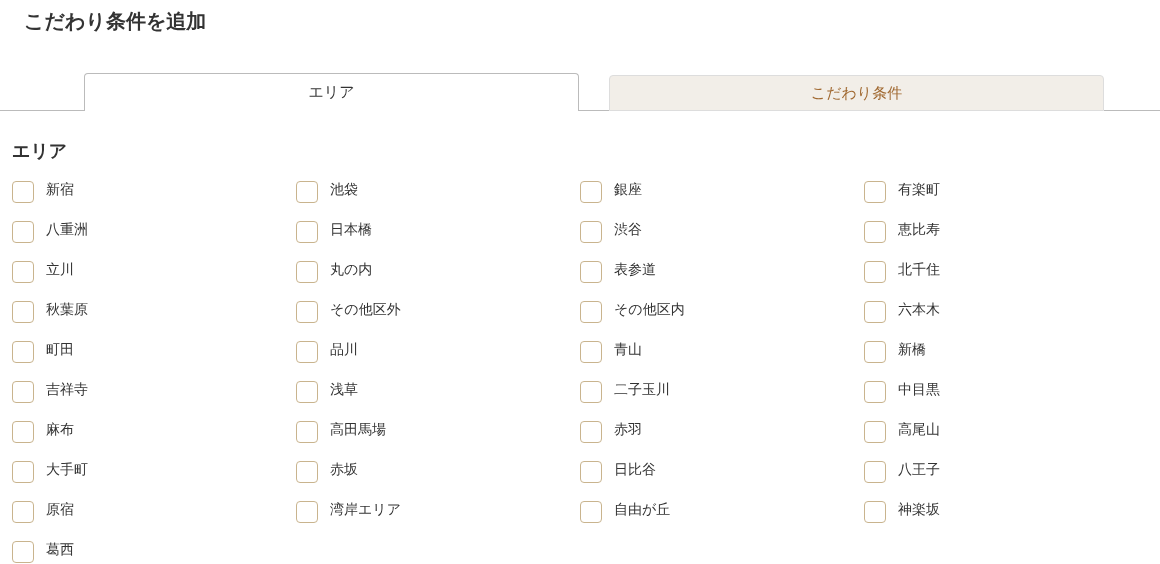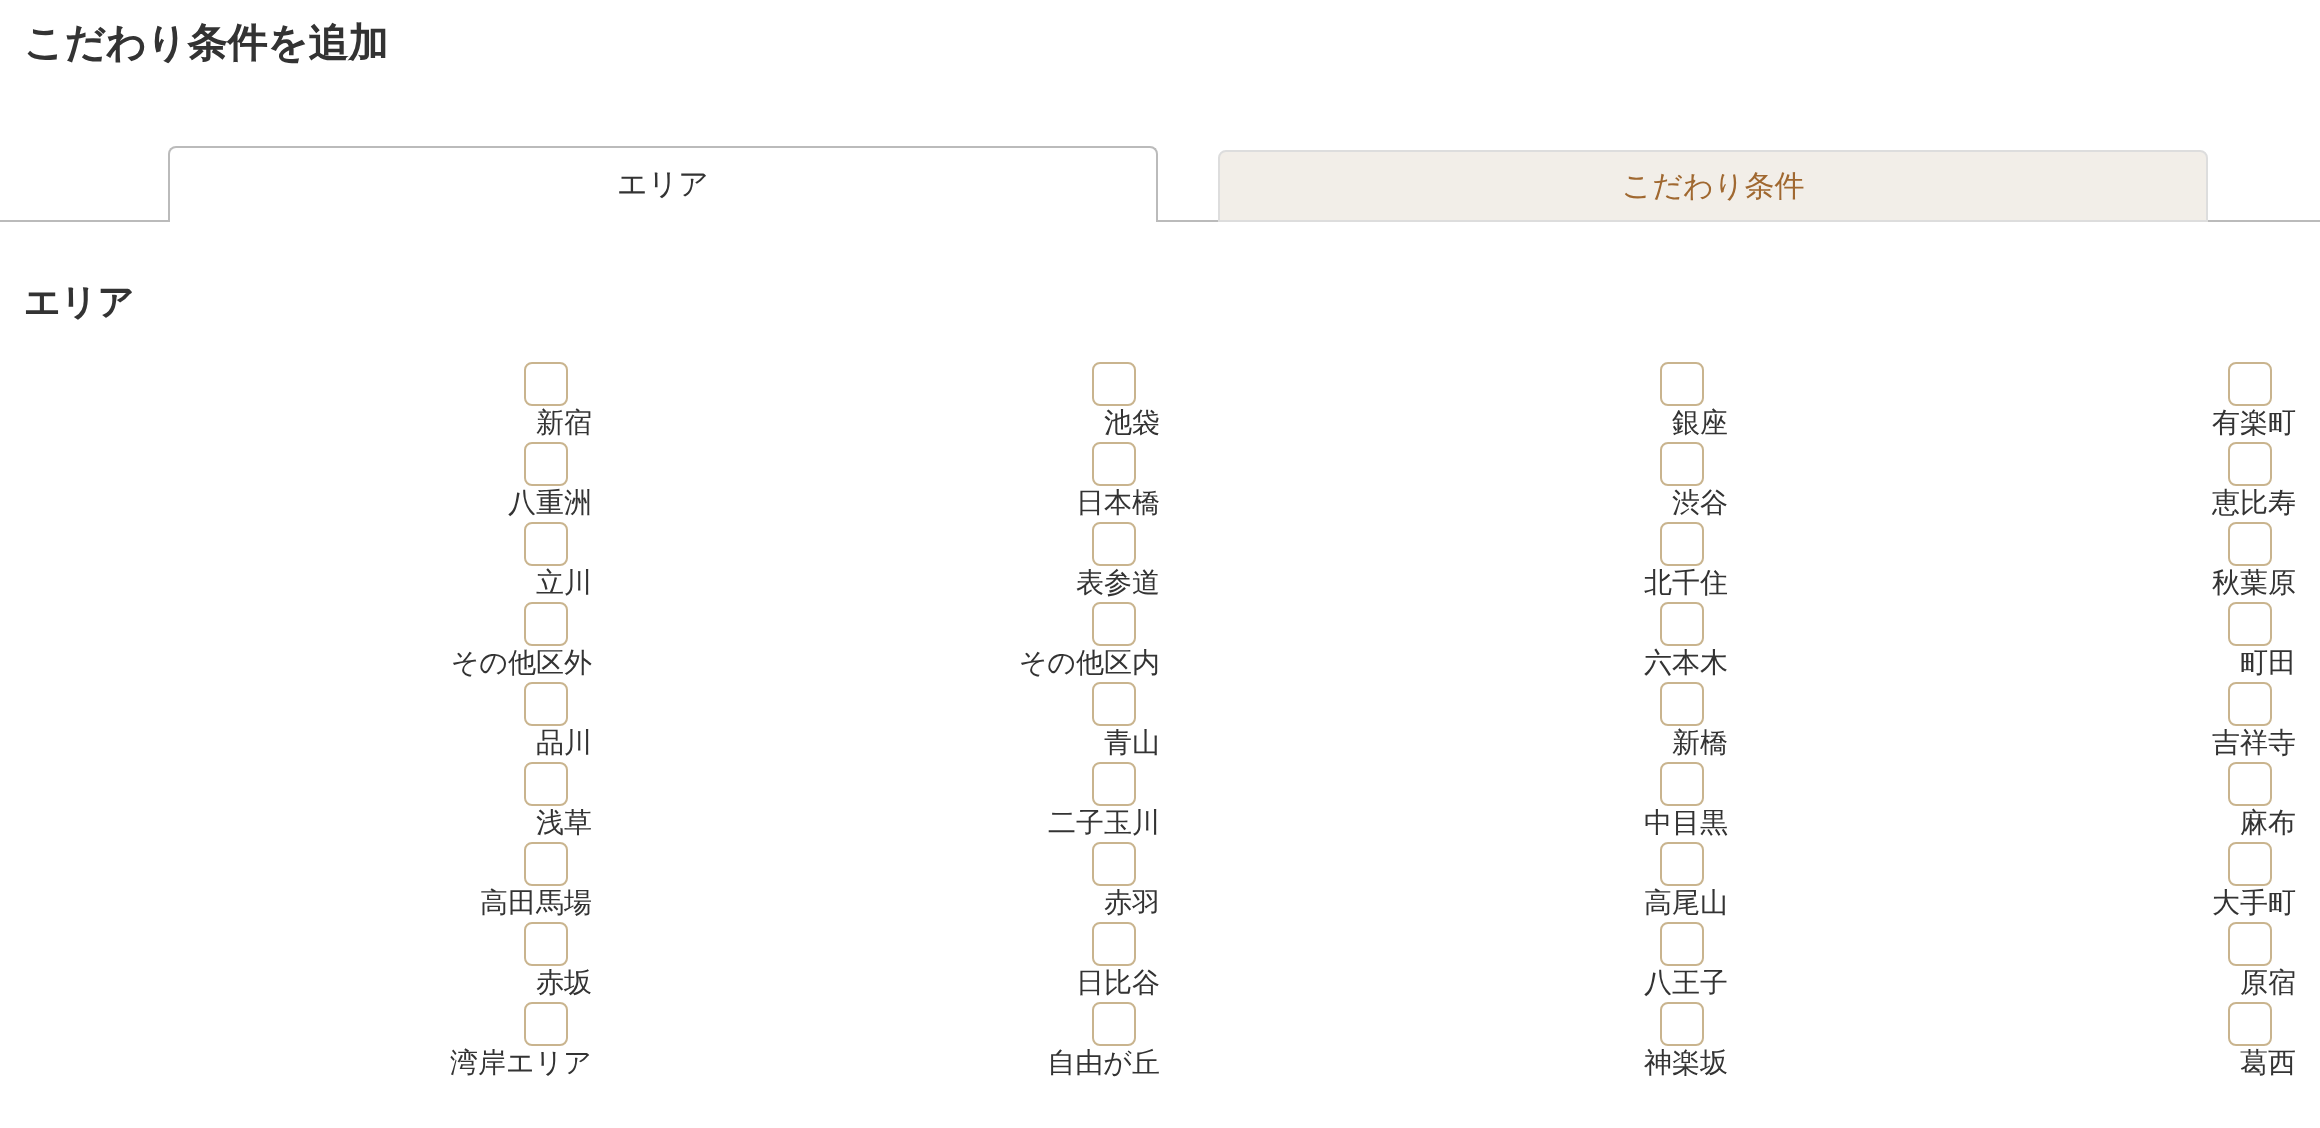--- a/index.html
+++ b/index.html
@@ -12,20 +12,21 @@
       font-size: 14px;
       color: #333;
       background: #fff;
       width: 1160px;
     }
     .page-title {
       font-size: 20px;
       font-weight: bold;
       color: #333;
       padding: 8px 12px;
+      margin-left: 12px;
     }
     .tabs-container {
       margin-top: 30px;
       position: relative;
     }
     .tabs-row {
       display: flex;
       align-items: flex-end;
     }
     .tab-lead-line {
@@ -77,24 +78,23 @@
       margin-top: 28px;
       margin-bottom: 18px;
     }
     .checkbox-grid {
       display: grid;
       grid-template-columns: repeat(4, 1fr);
       column-gap: 0px;
     }
     .checkbox-item {
       display: flex;
-      align-items: flex-end;
+      align-items: flex-start;
       height: 40px;
       cursor: pointer;
-      flex-direction: column;
     }
     .checkbox-box {
       width: 22px;
       height: 22px;
       border: 1px solid #c9b48e;
       border-radius: 4px;
       margin-right: 12px;
       flex-shrink: 0;
       background: #fff;
     }
@@ -156,20 +156,24 @@
       <label class="checkbox-item">
         <span class="checkbox-box"></span>
         <span class="checkbox-label">恵比寿</span>
       </label>
       <label class="checkbox-item">
         <span class="checkbox-box"></span>
         <span class="checkbox-label">立川</span>
       </label>
       <label class="checkbox-item">
         <span class="checkbox-box"></span>
+        <span class="checkbox-label">丸の内</span>
+      </label>
+      <label class="checkbox-item">
+        <span class="checkbox-box"></span>
         <span class="checkbox-label">表参道</span>
       </label>
       <label class="checkbox-item">
         <span class="checkbox-box"></span>
         <span class="checkbox-label">北千住</span>
       </label>
       <label class="checkbox-item">
         <span class="checkbox-box"></span>
         <span class="checkbox-label">秋葉原</span>
       </label>

